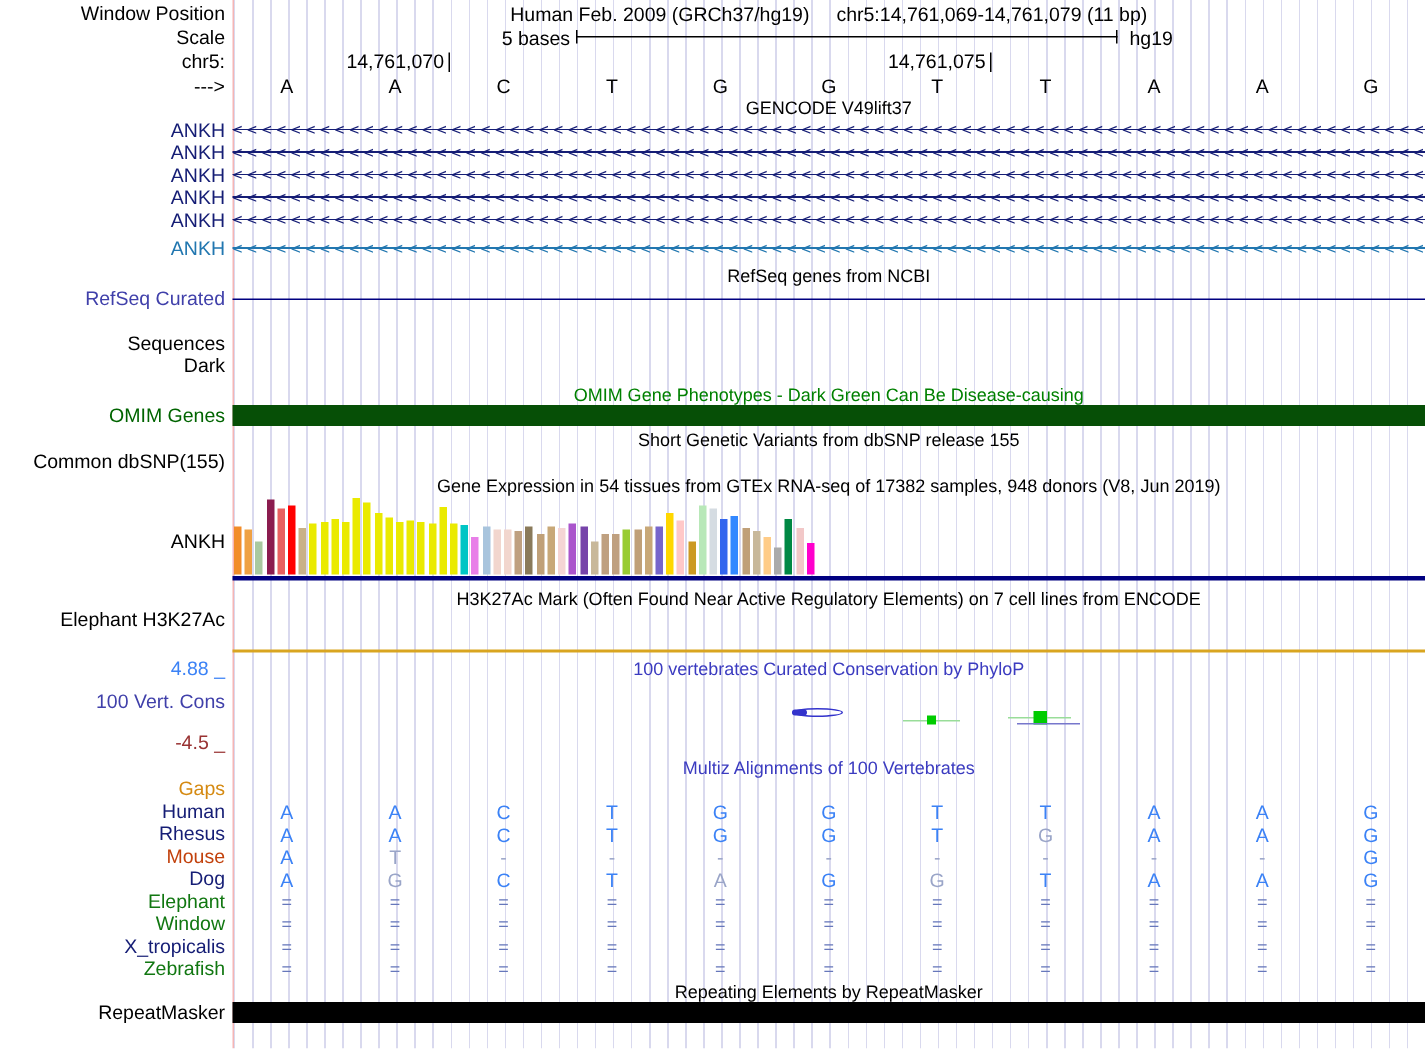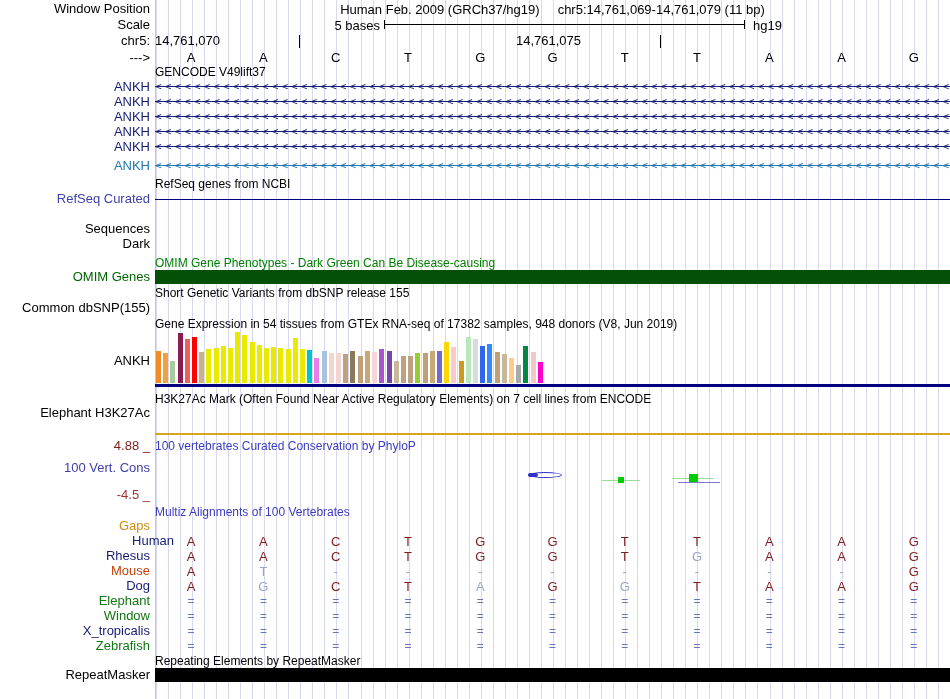--- a/index.html
+++ b/index.html
@@ -9,39 +9,39 @@
     font-family:"Liberation Sans", sans-serif; font-size:13px; color:#000;
     overflow:hidden;
   }
   .gridlines {
     position:absolute; left:156px; top:0; width:794px; height:699px;
     background:repeating-linear-gradient(to right, #d9d9ee 0 1px, transparent 1px 12.03px);
   }
   .pink-line { position:absolute; left:155px; top:0; width:1px; height:699px; background:#f5b5b5; }
   .lbl { position:absolute; left:0; width:150px; text-align:right; height:14px; line-height:14px; white-space:nowrap; }
   .trk { position:absolute; left:155px; width:795px; }
-  .title { height:14px; line-height:14px; font-size:12px; white-space:nowrap; }
-  .navy { color:#7f1d1d; }
+  .title { text-align:center; height:14px; line-height:14px; font-size:12px; white-space:nowrap; }
+  .navy { color:#3b82f6; }
   .blue-lbl { color:#4040aa; }
   .green-lbl { color:#006400; }
   .ttl-green { color:#008000; }
   .ttl-blue { color:#3b3bc0; }
   .red-lbl { color:#993333; }
   .seq-cell { position:absolute; width:72px; text-align:center; height:14px; line-height:14px; }
   .gene-row {
     position:absolute; left:0; width:795px; height:15px; line-height:15px;
     overflow:hidden; white-space:nowrap; font-family:"DejaVu Sans Mono", monospace;
     font-size:11px; letter-spacing:3.1px;
   }
   .scale-line { position:absolute; top:6px; height:1px; background:#000; }
   .scale-line::before, .scale-line::after {
     content:""; position:absolute; top:-4px; width:1px; height:9px; background:#000;
   }
   .scale-line::before { left:0; } .scale-line::after { right:0; }
-  .ruler-num { position:absolute; text-align:left; height:14px; line-height:14px; }
+  .ruler-num { position:absolute; text-align:right; height:14px; line-height:14px; }
   .ruler-tick { position:absolute; width:1px; height:13px; background:#000; top:1px; }
   .hline { position:absolute; left:155px; width:795px; }
   #gtex-bars {
     position:absolute; left:156px; top:331px; width:387px; height:52px;
     display:flex; align-items:flex-end; justify-content:space-between;
   }
   #gtex-bars .bar { width:5px; }
   .mz-row { position:absolute; left:0; width:795px; height:15px; }
   .mz-cell { position:absolute; width:72px; text-align:center; height:15px; line-height:15px; }
   .mz-dim { color:#9aa5c8; }
@@ -197,21 +197,21 @@
       <div class="cons-mark" style="left:602px;top:480px;width:38px;height:1px;background:#99dd99;"></div>
       <div class="cons-mark" style="left:618px;top:477px;width:6px;height:6px;background:#00cc00;"></div>
       <div class="cons-mark" style="left:672px;top:478px;width:42px;height:1px;background:#99dd99;"></div>
       <div class="cons-mark" style="left:688.5px;top:473.5px;width:9px;height:9px;background:#00cc00;"></div>
       <div class="cons-mark" style="left:678px;top:482px;width:42px;height:1px;background:#7777cc;"></div>
     </div>
 
   <div class="trk title ttl-blue" style="top:505px">Multiz Alignments of 100 Vertebrates</div>
   <div id="multiz-labels">
       <div class="lbl" style="top: 519px; color: rgb(213, 138, 18);">Gaps</div>
-      <div class="lbl" style="top: 534px; color: rgb(21, 29, 117); margin-left: 24px;">Human</div>
+      <div class="lbl" style="top: 534px; color: rgb(21, 29, 117);">Human</div>
       <div class="lbl" style="top: 549px; color: rgb(21, 29, 117);">Rhesus</div>
       <div class="lbl" style="top: 564px; color: #c2410c;">Mouse</div>
       <div class="lbl" style="top: 579px; color: rgb(21, 29, 117);">Dog</div>
       <div class="lbl" style="top: 594px; color: rgb(17, 119, 17);">Elephant</div>
       <div class="lbl" style="top: 609px; color: rgb(17, 119, 17);">Window</div>
       <div class="lbl" style="top: 624px; color: rgb(21, 29, 117);">X_tropicalis</div>
       <div class="lbl" style="top: 639px; color: rgb(17, 119, 17);">Zebrafish</div>
     </div>
   <div class="trk" style="top:519px; height:135px;" id="multiz-grid">
       <div class="mz-row" style="top: 0px;"></div>

